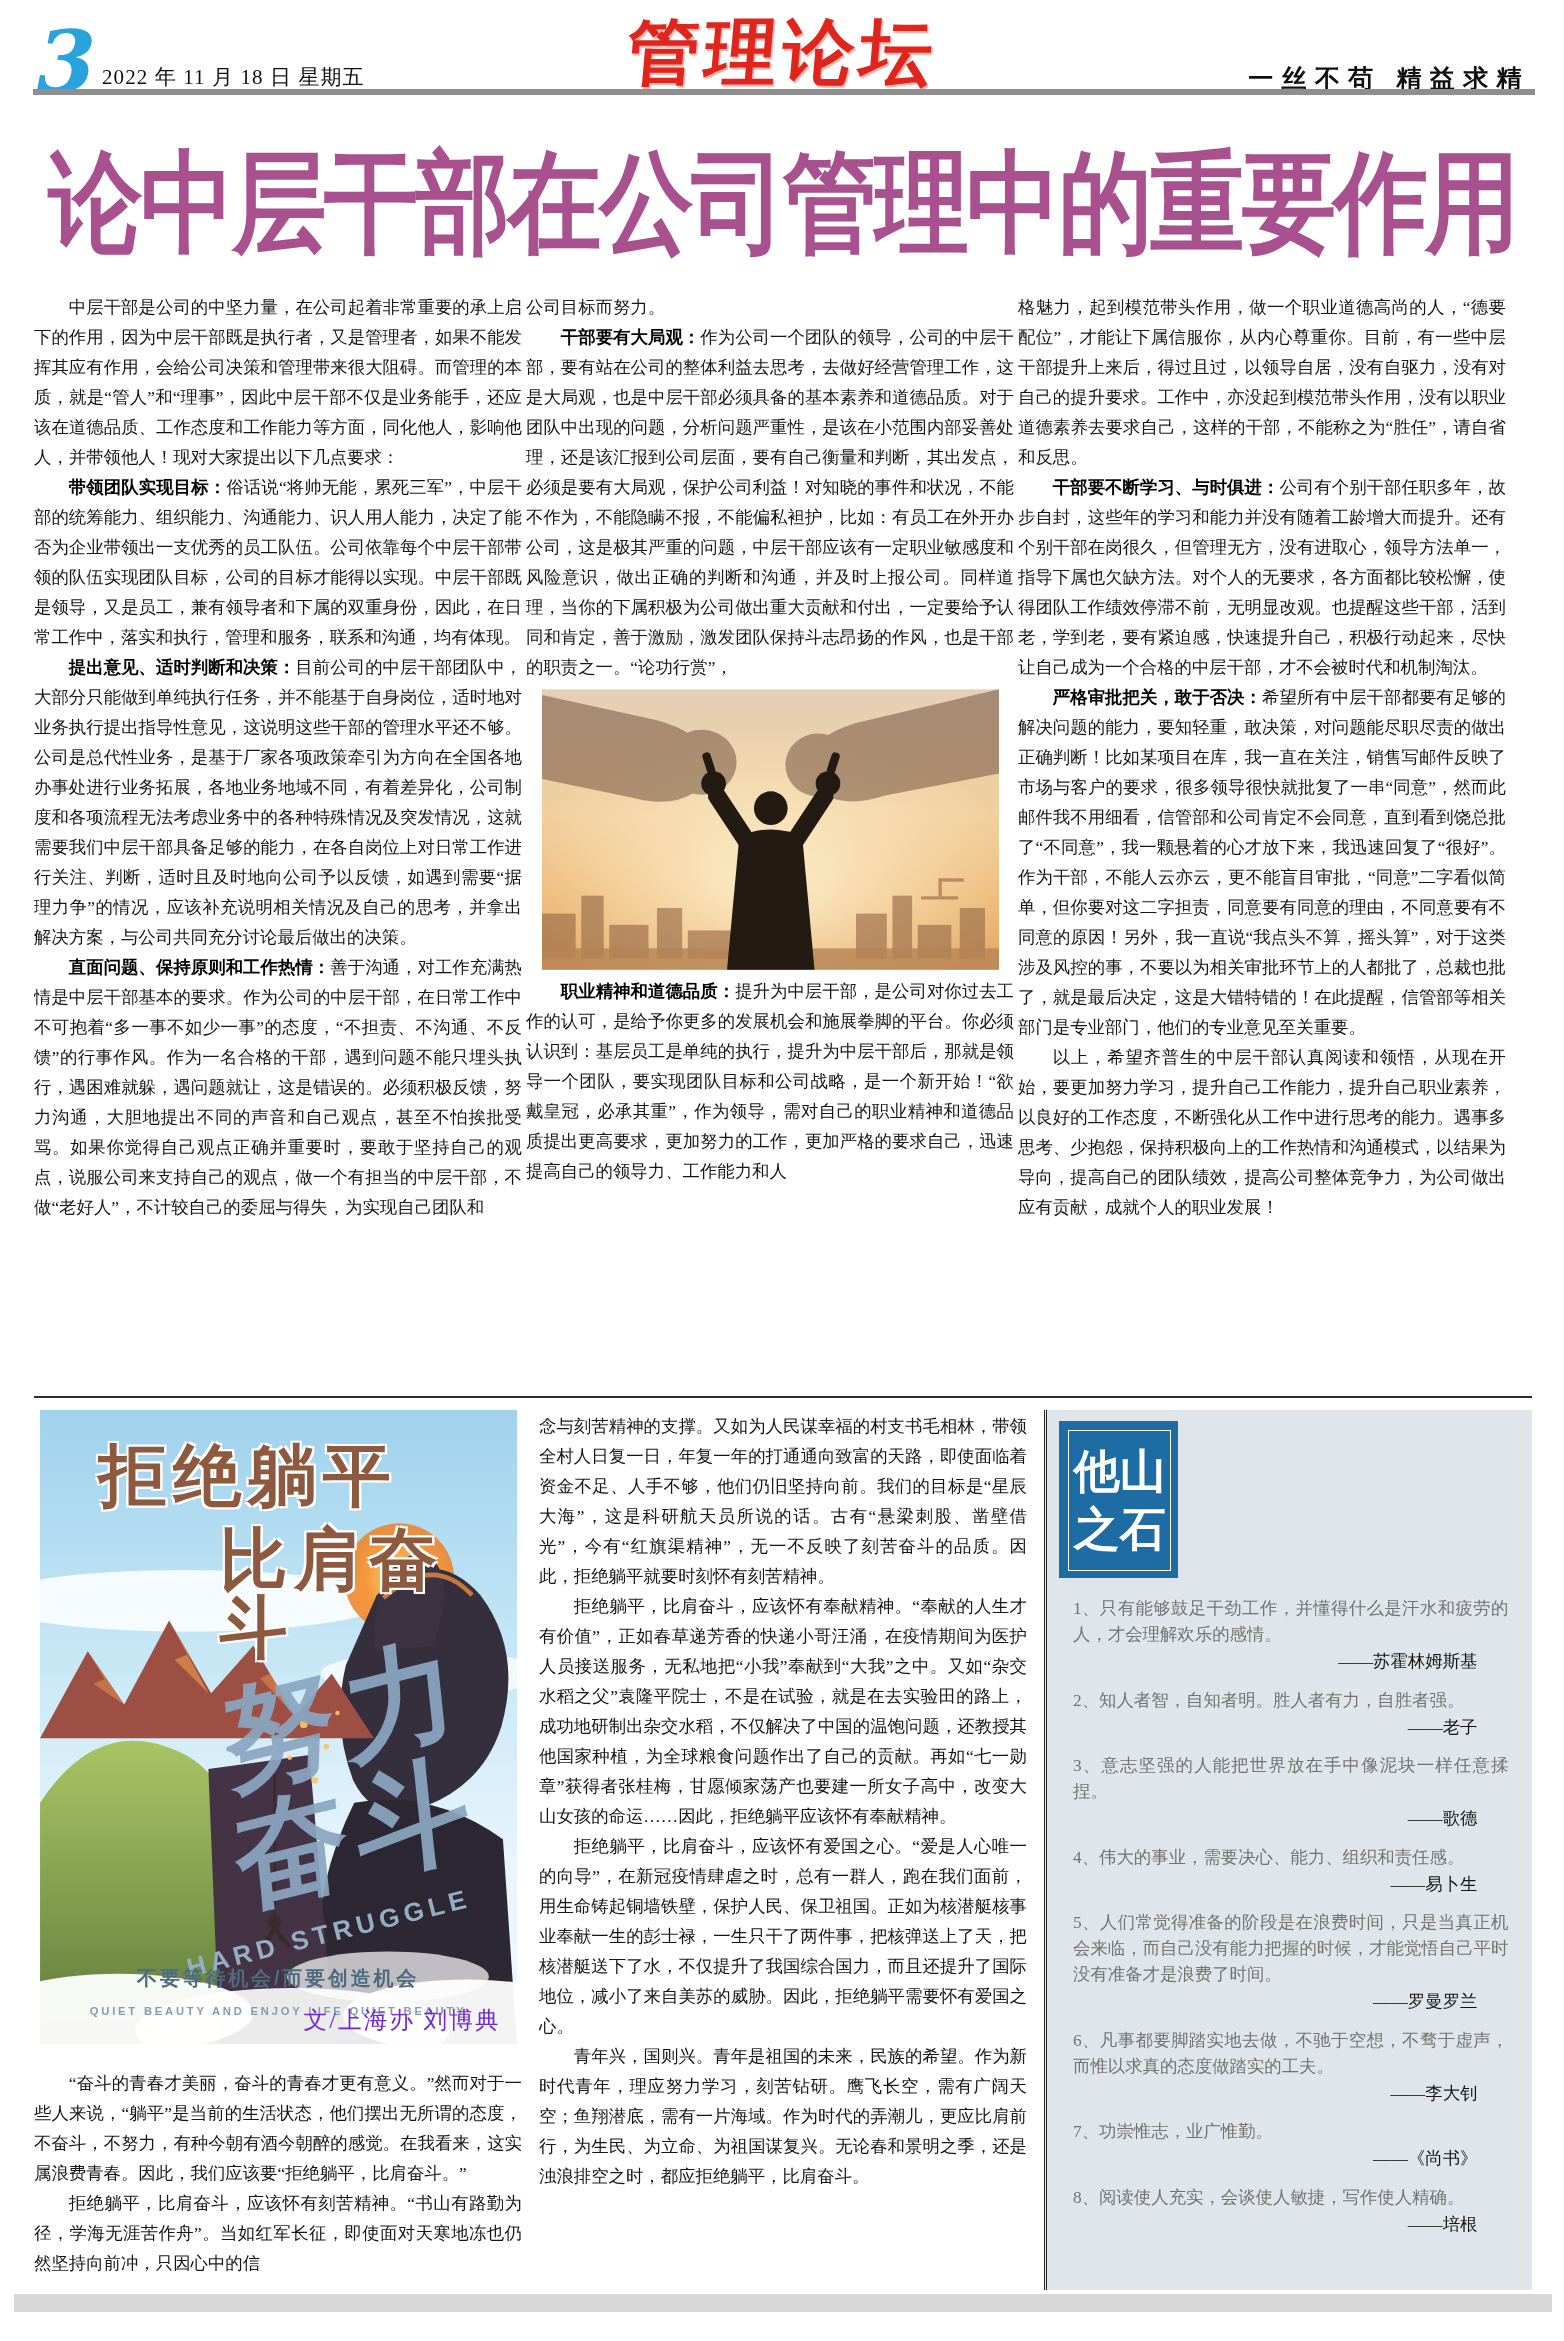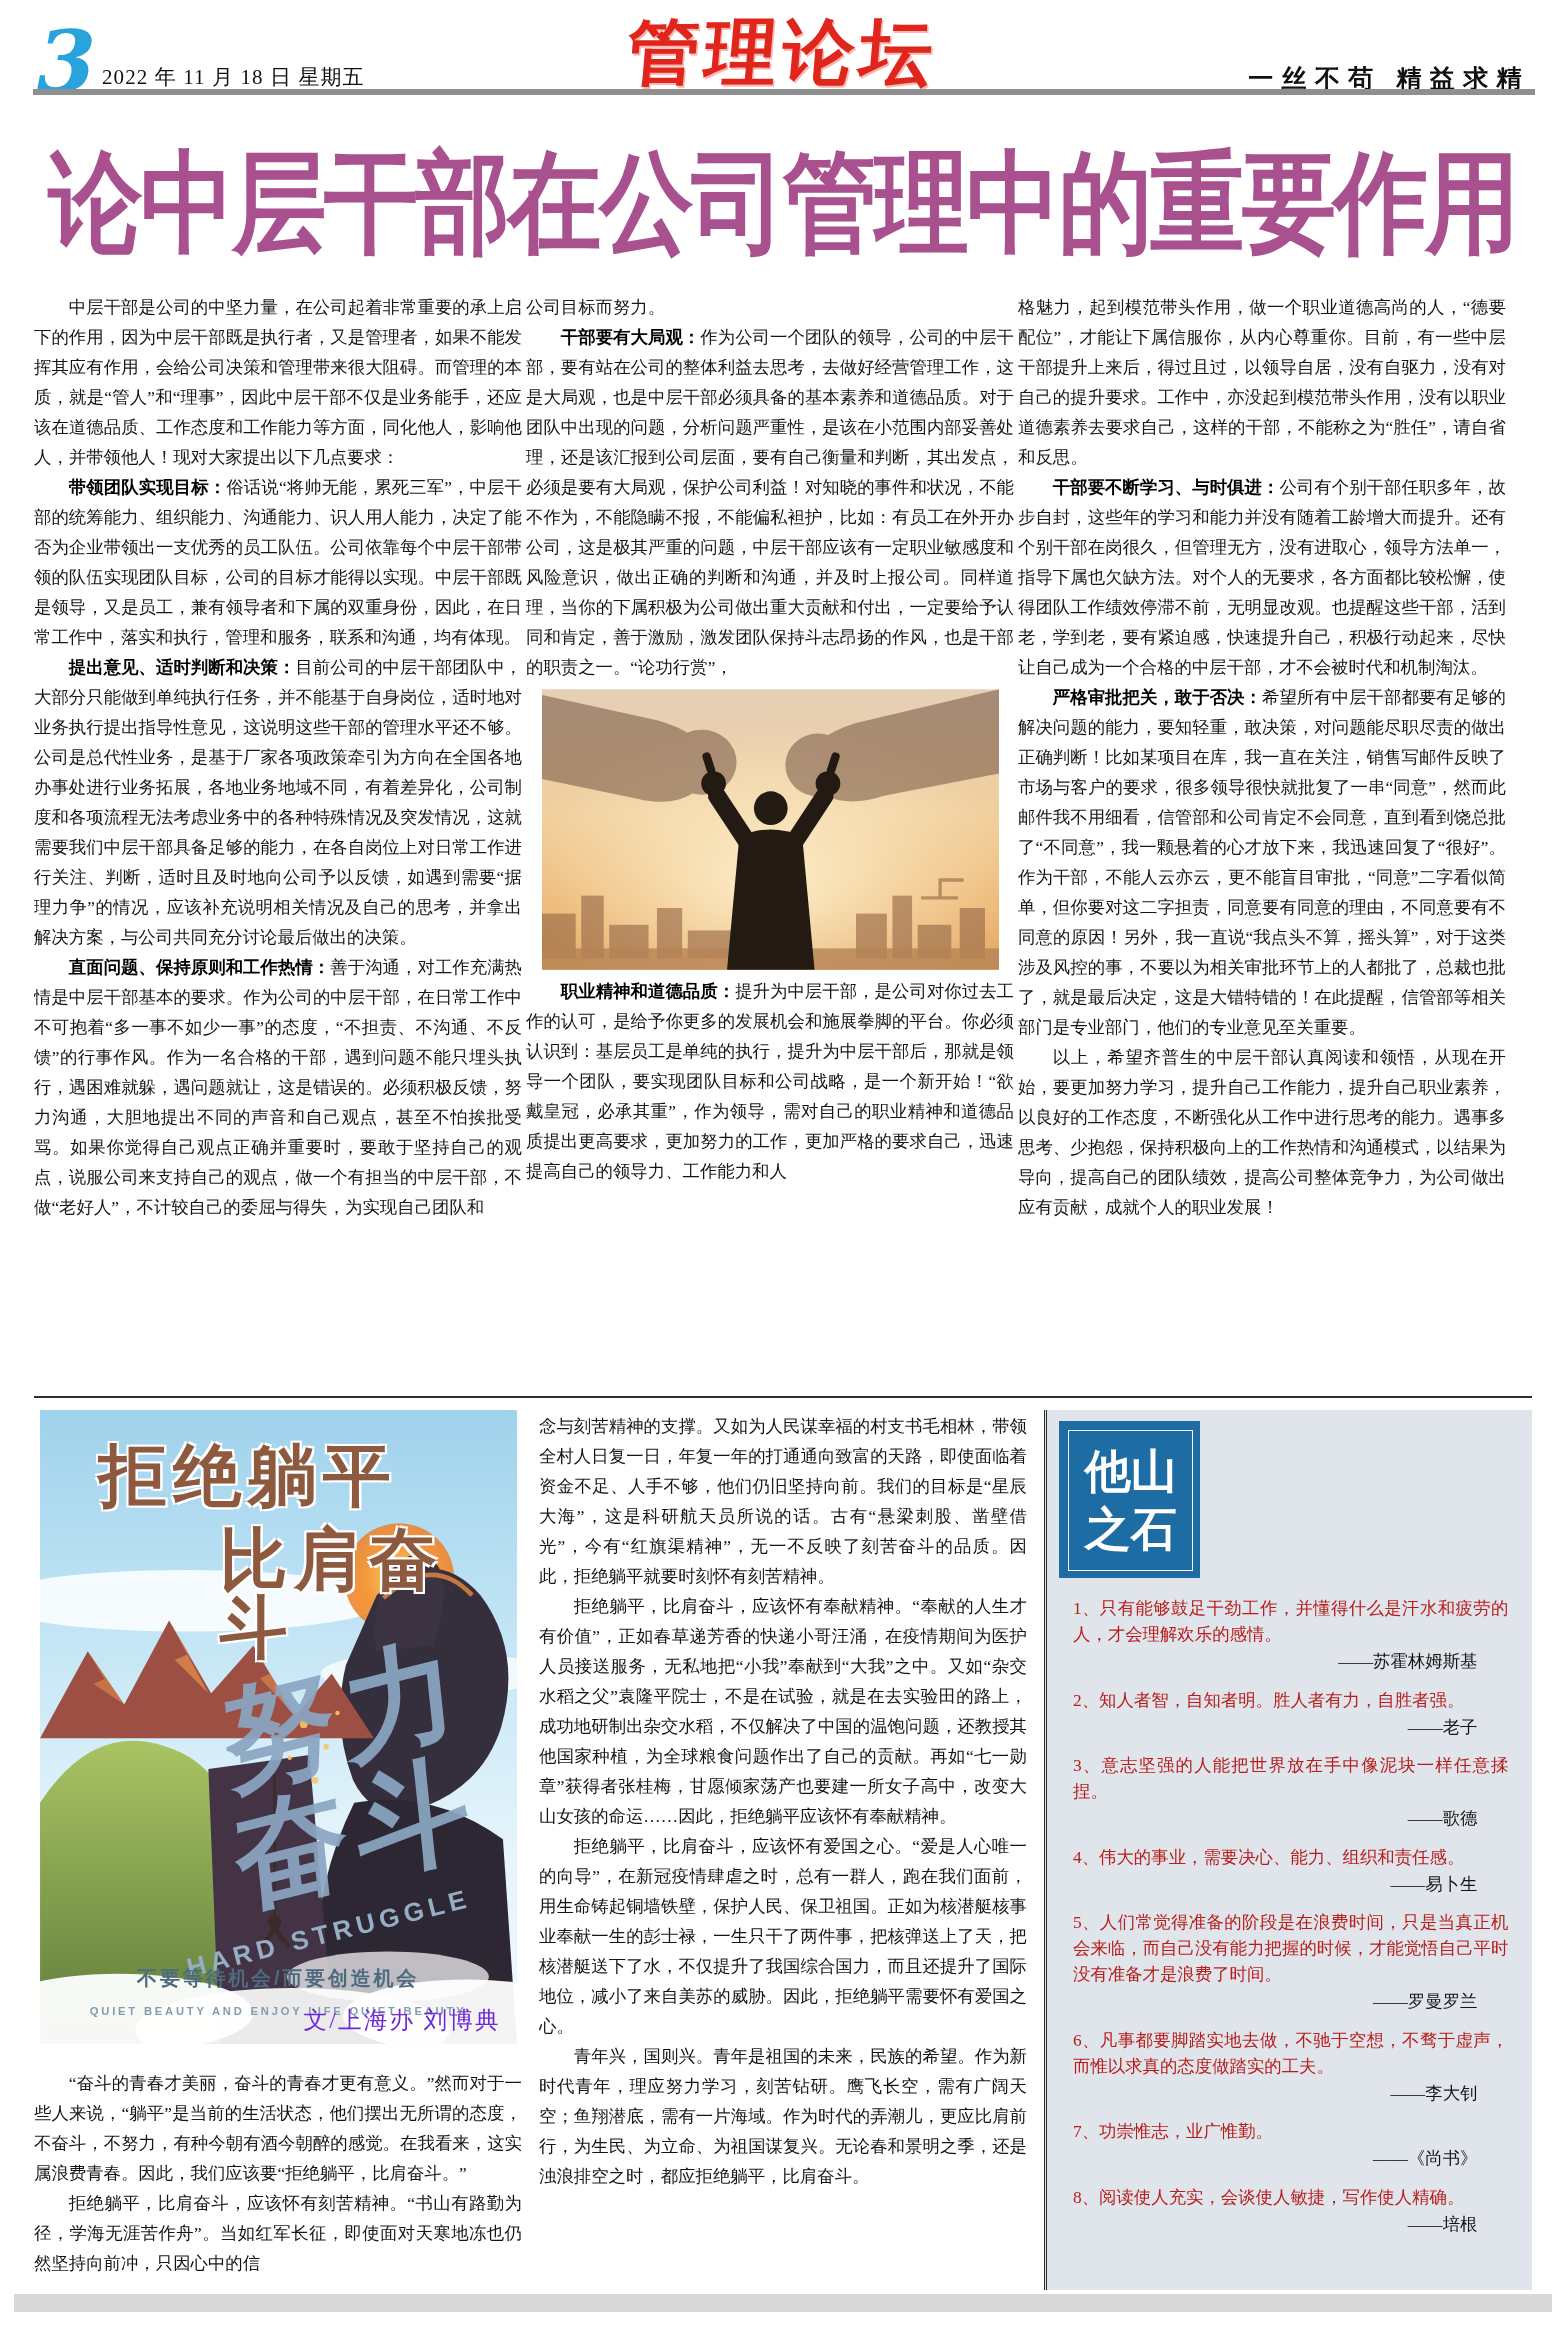--- a/index.html
+++ b/index.html
@@ -54,26 +54,26 @@
        letter-spacing:2.8px;color:#849cab;font-family:"Liberation Sans","DejaVu Sans",sans-serif;font-weight:bold;}
   .poster-byline{position:absolute;right:15.7px;bottom:7.9px;font-size:23.6px;color:#6d28d9;letter-spacing:2.2px;}
   .bot-left .art{margin-top:24px;}
 
   
   .bot-mid{position:absolute;left:539px;top:1411px;width:488px;height:879px;overflow:hidden;}
 
   
   .sidebar{position:absolute;left:1044px;top:1410px;width:488px;height:880px;box-sizing:border-box;
            background:#dfe5ea;border-left:3.9px double #2b2b2b;overflow:hidden;}
-  .badge{width:141px;height:157px;background:#1d6ca3;margin:11.2px 0 0 12.3px;padding:9px;box-sizing:border-box;}
+  .badge{width:119px;height:157px;background:#1d6ca3;margin:11.2px 0 0 12.3px;padding:9px;box-sizing:border-box;}
   .badge-inner{width:100%;height:100%;border:1.7px solid #ffffff;display:flex;flex-direction:column;
            align-items:center;justify-content:center;color:#ffffff;font-size:46px;font-weight:700;
            line-height:1.25;font-family:"Liberation Serif","DejaVu Serif",serif;}
   .quotes{padding:17px 23.6px 0 26px;}
-  .qtext{margin:0;font-size:17.4px;line-height:26px;text-align:justify;color:#b91c1c;}
+  .qtext{margin:0;font-size:17.4px;line-height:26px;text-align:justify;color:#737373;}
   .qauthor{margin:2.2px 0 12.3px 0;font-size:17.4px;line-height:25px;text-align:right;padding-right:31px;color:#141414;}
 </style>
 </head>
 <body>
 
 <div class="page">
 
   <div class="pagenum">3</div>
   <div class="dateline">2022 年 11 月 18 日  星期五</div>
   <div class="masthead">管理论坛</div>

